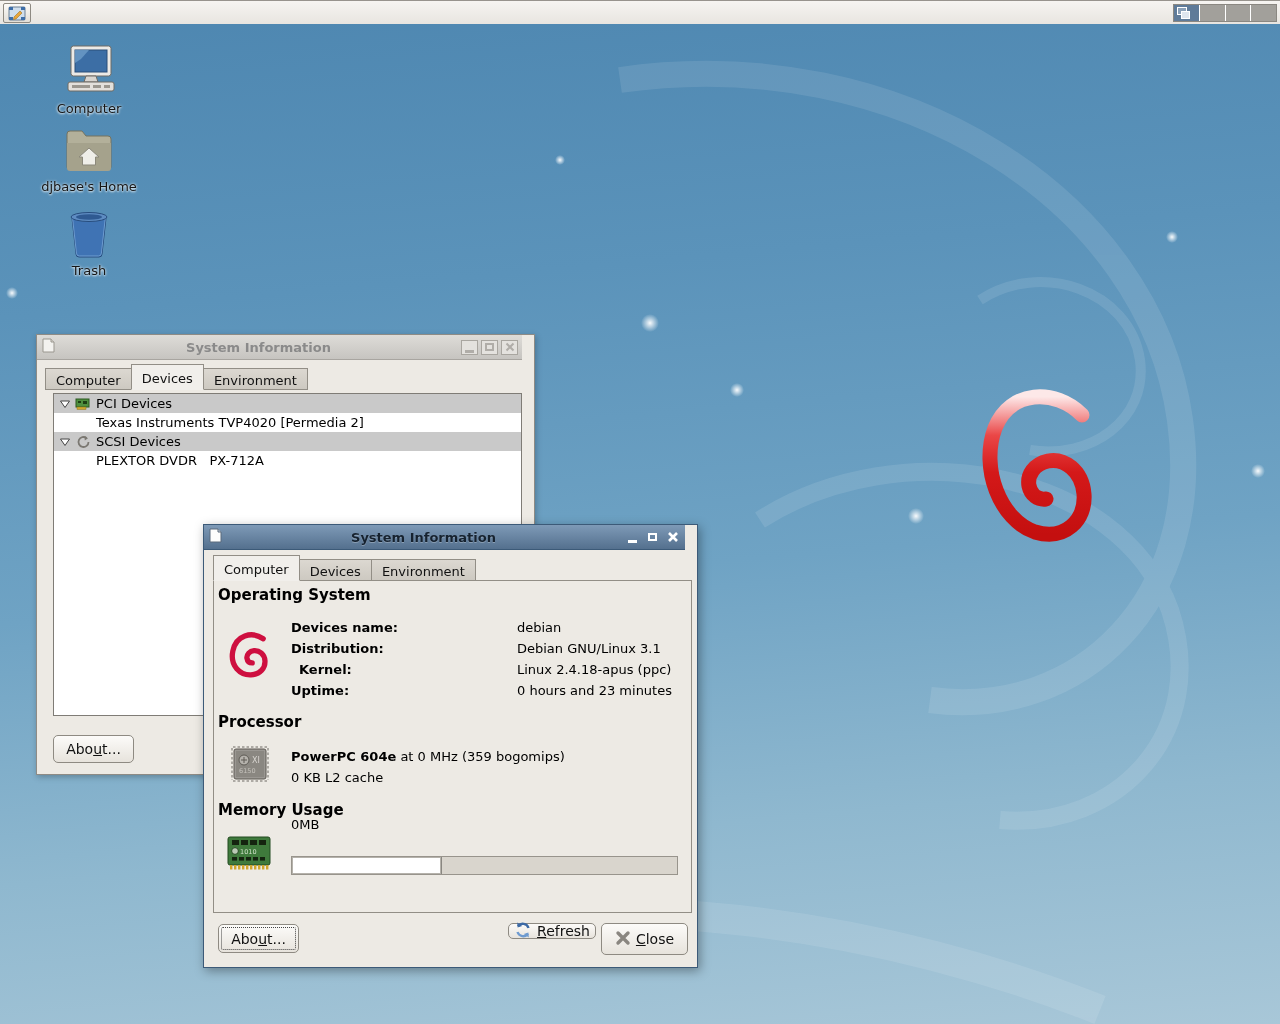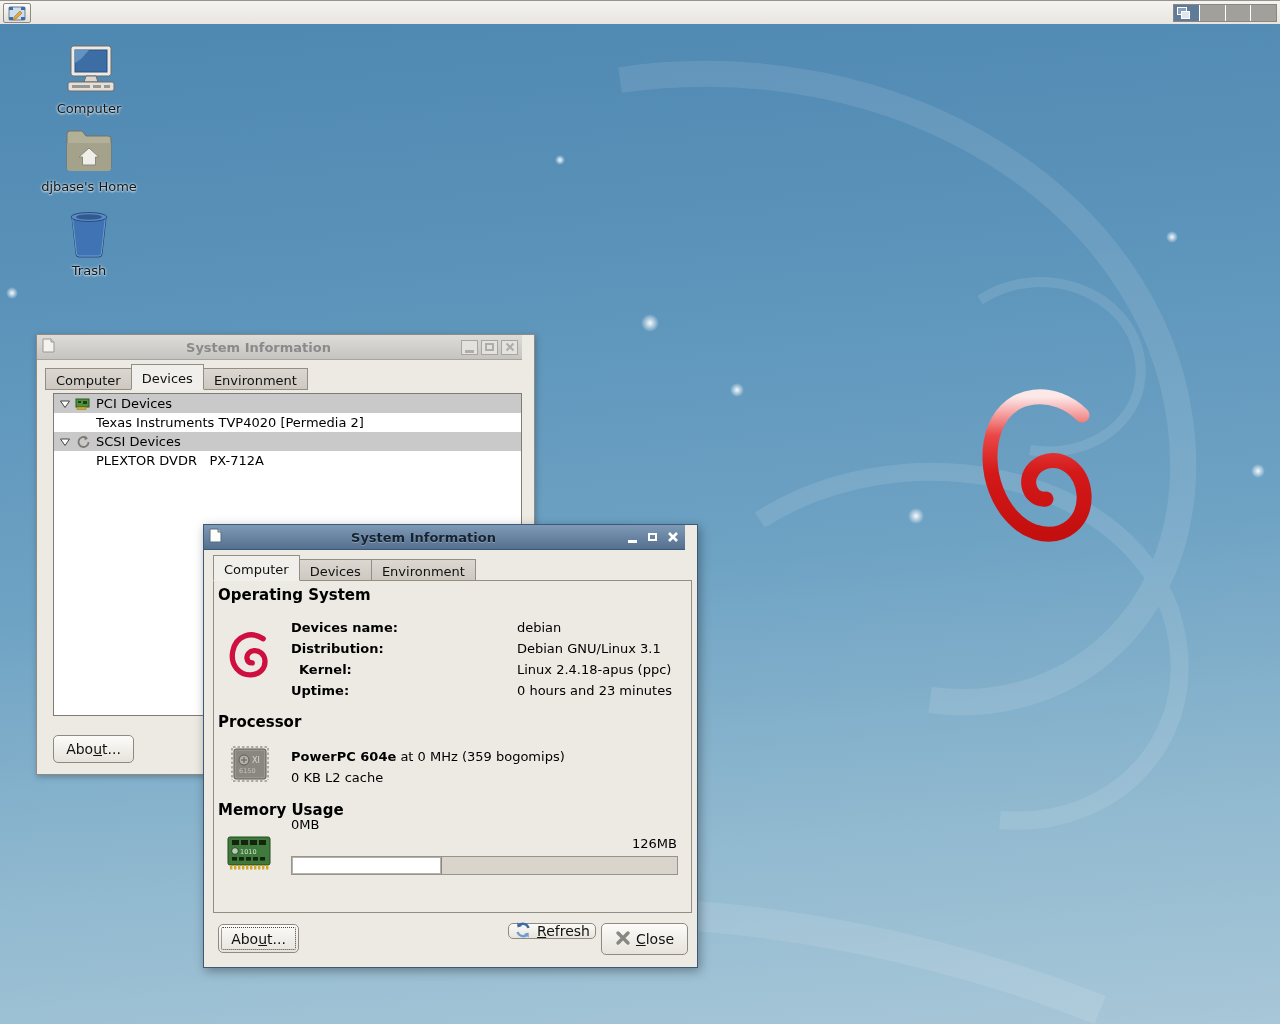--- a/index.html
+++ b/index.html
@@ -500,21 +500,20 @@
           <rect x="20" y="32" width="2.4" height="4.5"></rect>
           <rect x="24" y="32" width="2.4" height="4.5"></rect>
           <rect x="28" y="32" width="2.4" height="4.5"></rect>
           <rect x="32" y="32" width="2.4" height="4.5"></rect>
           <rect x="36" y="32" width="2.4" height="4.5"></rect>
           <rect x="40" y="32" width="2.4" height="4.5"></rect>
         </g>
     </svg>
   </span>
   <div class="f-value" style="position:absolute; left:87px; top:292px;">0MB</div>
-  <div class="f-value" style="position:absolute; left:87px; top:311px; width:386px; text-align:right;">126MB</div>
   <div class="ptrough" style="left:87px; top:331px; width:387px;">
     <div class="pfill" style="width: 39%;"></div>
   </div>
 
   <div class="gbtn focus" style="left:14px; top:399px; width:81px; height:29px;">
     <span><span>Abo</span><span class="mn">u</span><span>t...</span></span>
   </div>
   <div class="gbtn" style="left:304px; top:398px; width:88px; height:16px;">
     <span>
       <svg width="18" height="18" viewBox="0 0 18 18">

